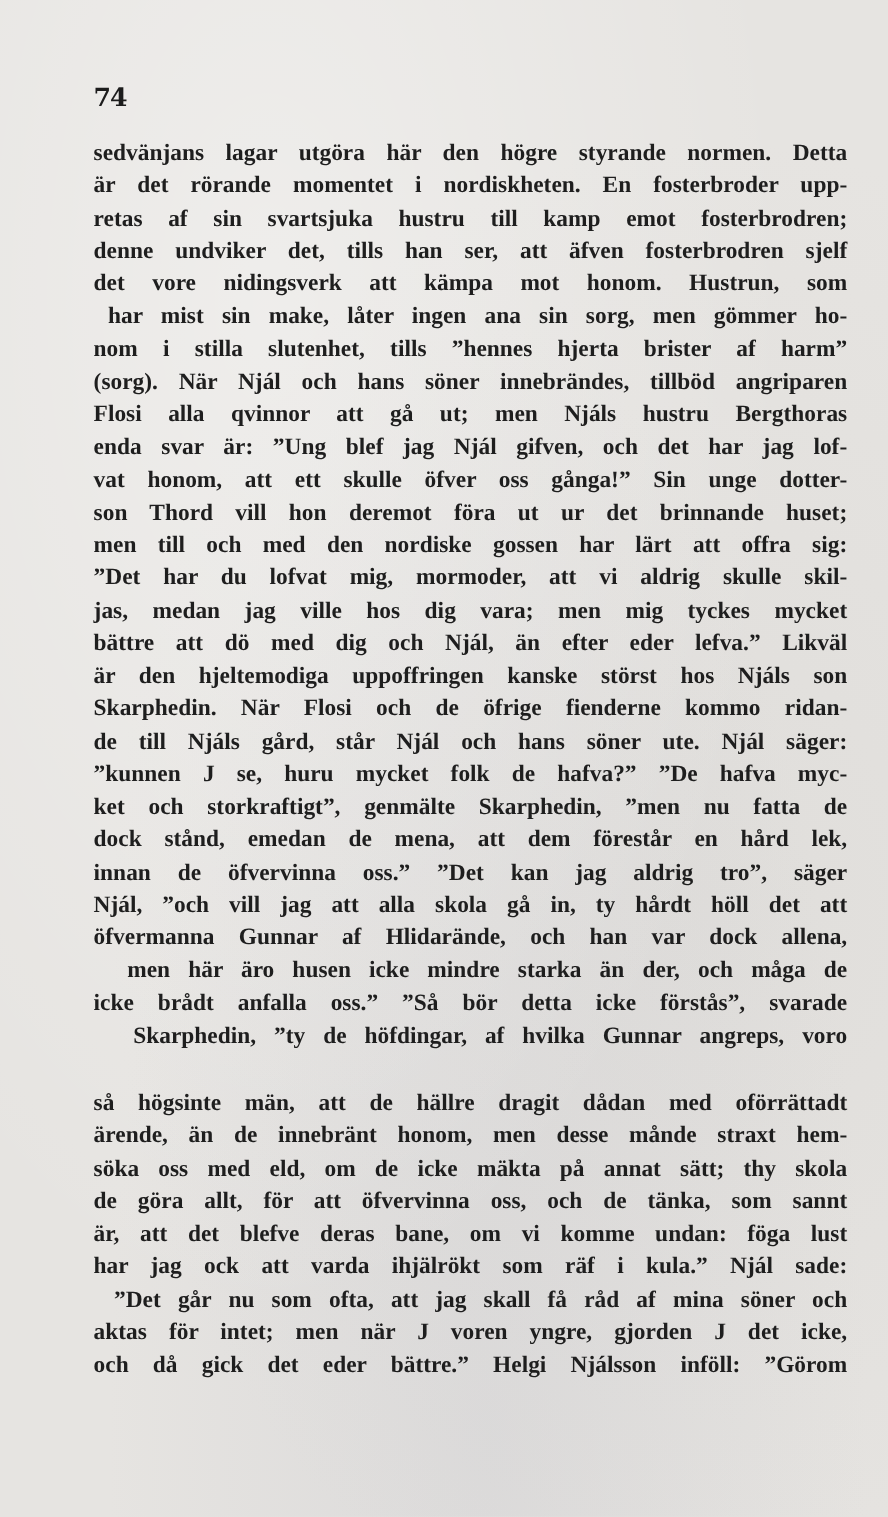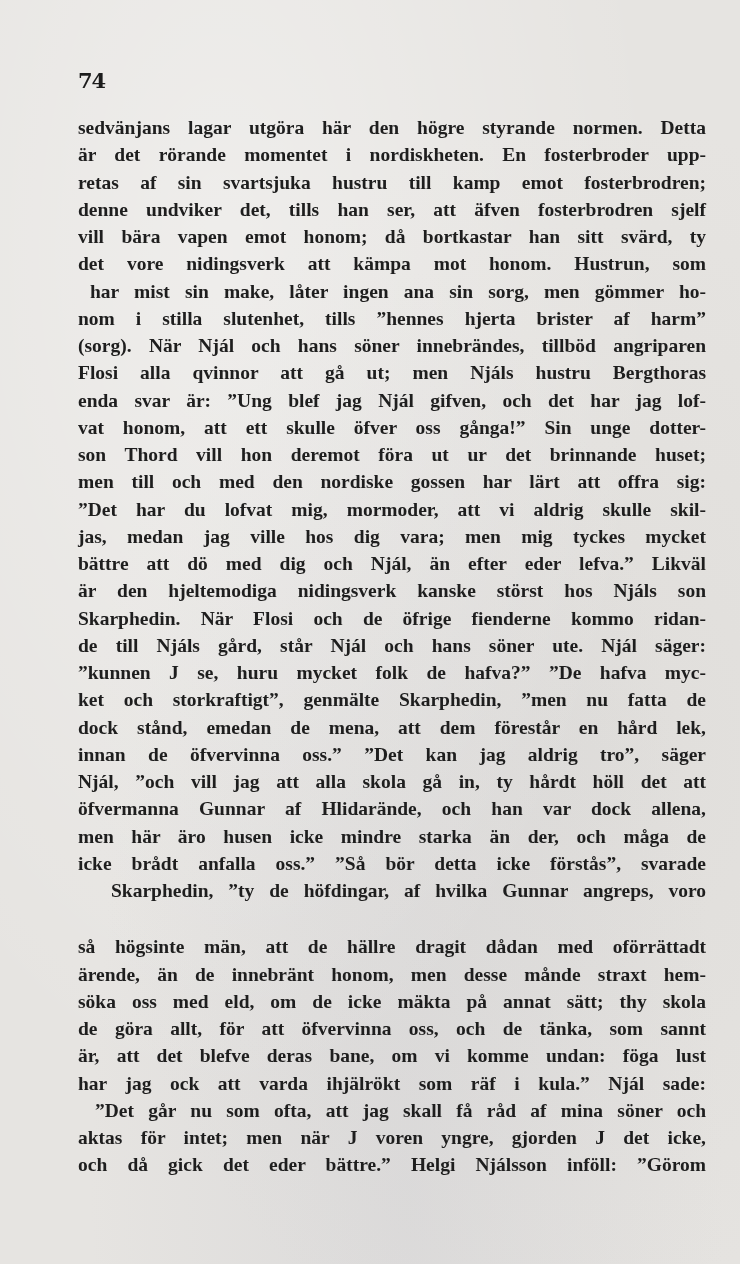--- a/index.html
+++ b/index.html
@@ -36,43 +36,42 @@
 </head>
 <body>
 
 <div class="page">
   <div class="page-number">74</div>
   <div class="body-text">
     <span class="line" style="white-space: normal;">sedvänjans lagar utgöra här den högre styrande normen. Detta</span>
     <span class="line" style="white-space: normal;">är det rörande momentet i nordiskheten. En fosterbroder upp-</span>
     <span class="line" style="white-space: normal;">retas af sin svartsjuka hustru till kamp emot fosterbrodren;</span>
     <span class="line" style="white-space: normal;">denne undviker det, tills han ser, att äfven fosterbrodren sjelf</span>
-    <span class="line" style="white-space: normal;">vill bära vapen emot honom; då bortkastar han sitt svärd, ty</span>
     <span class="line" style="white-space: normal;">det vore nidingsverk att kämpa mot honom. Hustrun, som</span>
     <span class="line" style="white-space: normal; margin-left: 12px;">har mist sin make, låter ingen ana sin sorg, men gömmer ho-</span>
     <span class="line" style="white-space: normal;">nom i stilla slutenhet, tills ”hennes hjerta brister af harm”</span>
     <span class="line" style="white-space: normal;">(sorg). När Njál och hans söner innebrändes, tillböd angriparen</span>
     <span class="line" style="white-space: normal;">Flosi alla qvinnor att gå ut; men Njáls hustru Bergthoras</span>
     <span class="line" style="white-space: normal;">enda svar är: ”Ung blef jag Njál gifven, och det har jag lof-</span>
     <span class="line" style="white-space: normal;">vat honom, att ett skulle öfver oss gånga!” Sin unge dotter-</span>
     <span class="line" style="white-space: normal;">son Thord vill hon deremot föra ut ur det brinnande huset;</span>
     <span class="line" style="white-space: normal;">men till och med den nordiske gossen har lärt att offra sig:</span>
     <span class="line" style="white-space: normal;">”Det har du lofvat mig, mormoder, att vi aldrig skulle skil-</span>
     <span class="line" style="white-space: normal;">jas, medan jag ville hos dig vara; men mig tyckes mycket</span>
     <span class="line" style="white-space: normal;">bättre att dö med dig och Njál, än efter eder lefva.” Likväl</span>
-    <span class="line" style="white-space: normal;">är den hjeltemodiga nidingsverk kanske störst hos Njáls son</span>
+    <span class="line" style="white-space: normal;">är den hjeltemodiga uppoffringen kanske störst hos Njáls son</span>
     <span class="line" style="white-space: normal;">Skarphedin. När Flosi och de öfrige fienderne kommo ridan-</span>
     <span class="line" style="white-space: normal;">de till Njáls gård, står Njál och hans söner ute. Njál säger:</span>
     <span class="line" style="white-space: normal;">”kunnen J se, huru mycket folk de hafva?” ”De hafva myc-</span>
     <span class="line" style="white-space: normal;">ket och storkraftigt”, genmälte Skarphedin, ”men nu fatta de</span>
     <span class="line" style="white-space: normal;">dock stånd, emedan de mena, att dem förestår en hård lek,</span>
     <span class="line" style="white-space: normal;">innan de öfvervinna oss.” ”Det kan jag aldrig tro”, säger</span>
     <span class="line" style="white-space: normal;">Njál, ”och vill jag att alla skola gå in, ty hårdt höll det att</span>
     <span class="line" style="white-space: normal;">öfvermanna Gunnar af Hlidarände, och han var dock allena,</span>
-    <span class="line" style="white-space: normal;">men här äro husen icke mindre starka än der, och måga de</span>
+    <span class="line" style="white-space: normal; margin-left: 28px;">men här äro husen icke mindre starka än der, och måga de</span>
     <span class="line" style="white-space: normal;">icke brådt anfalla oss.” ”Så bör detta icke förstås”, svarade</span>
     <span class="line" style="white-space: normal; margin-left: 33px;">Skarphedin, ”ty de höfdingar, af hvilka Gunnar angreps, voro</span>
     <span class="line" style="white-space: normal; margin-top: 29px;">så högsinte män, att de hällre dragit dådan med oförrättadt</span>
     <span class="line" style="white-space: normal;">ärende, än de innebränt honom, men desse månde straxt hem-</span>
     <span class="line" style="white-space: normal;">söka oss med eld, om de icke mäkta på annat sätt; thy skola</span>
     <span class="line" style="white-space: normal;">de göra allt, för att öfvervinna oss, och de tänka, som sannt</span>
     <span class="line" style="white-space: normal;">är, att det blefve deras bane, om vi komme undan: föga lust</span>
     <span class="line" style="white-space: normal;">har jag ock att varda ihjälrökt som räf i kula.” Njál sade:</span>
     <span class="line" style="white-space: normal; margin-left: 17px;">”Det går nu som ofta, att jag skall få råd af mina söner och</span>
     <span class="line" style="white-space: normal;">aktas för intet; men när J voren yngre, gjorden J det icke,</span>

